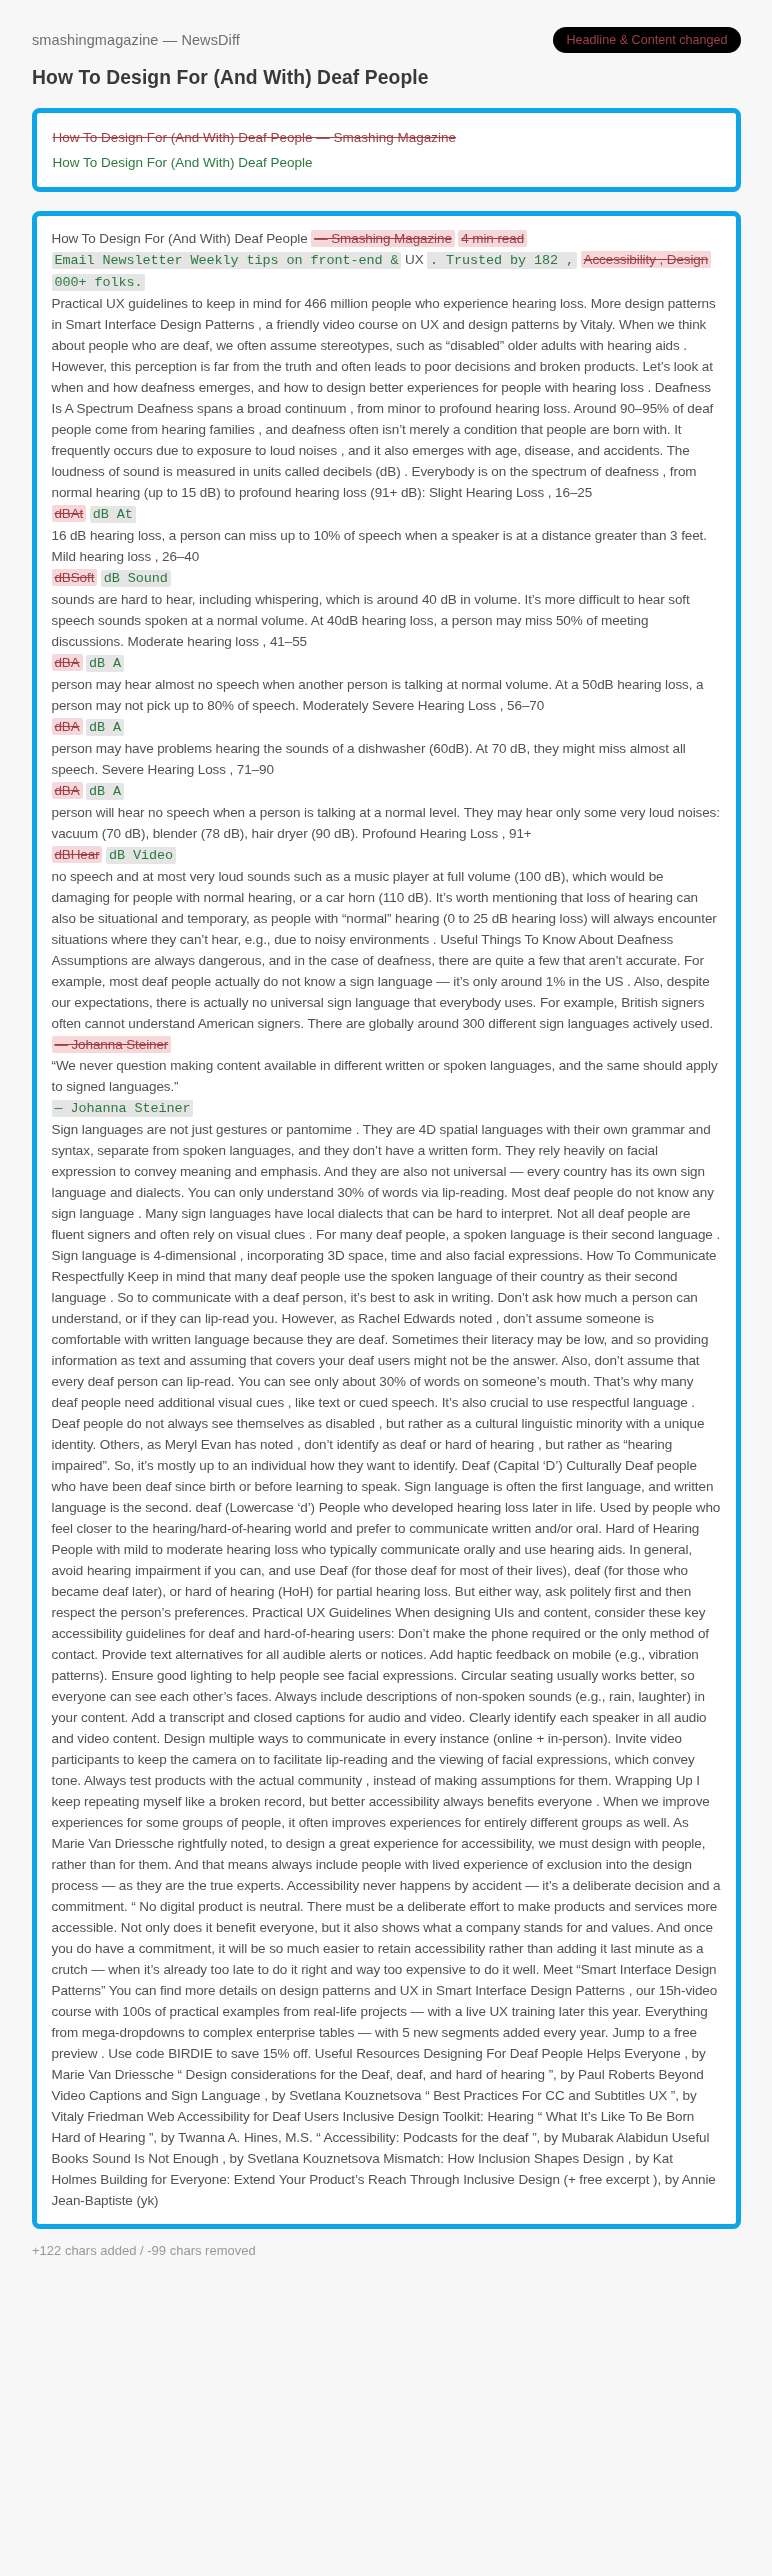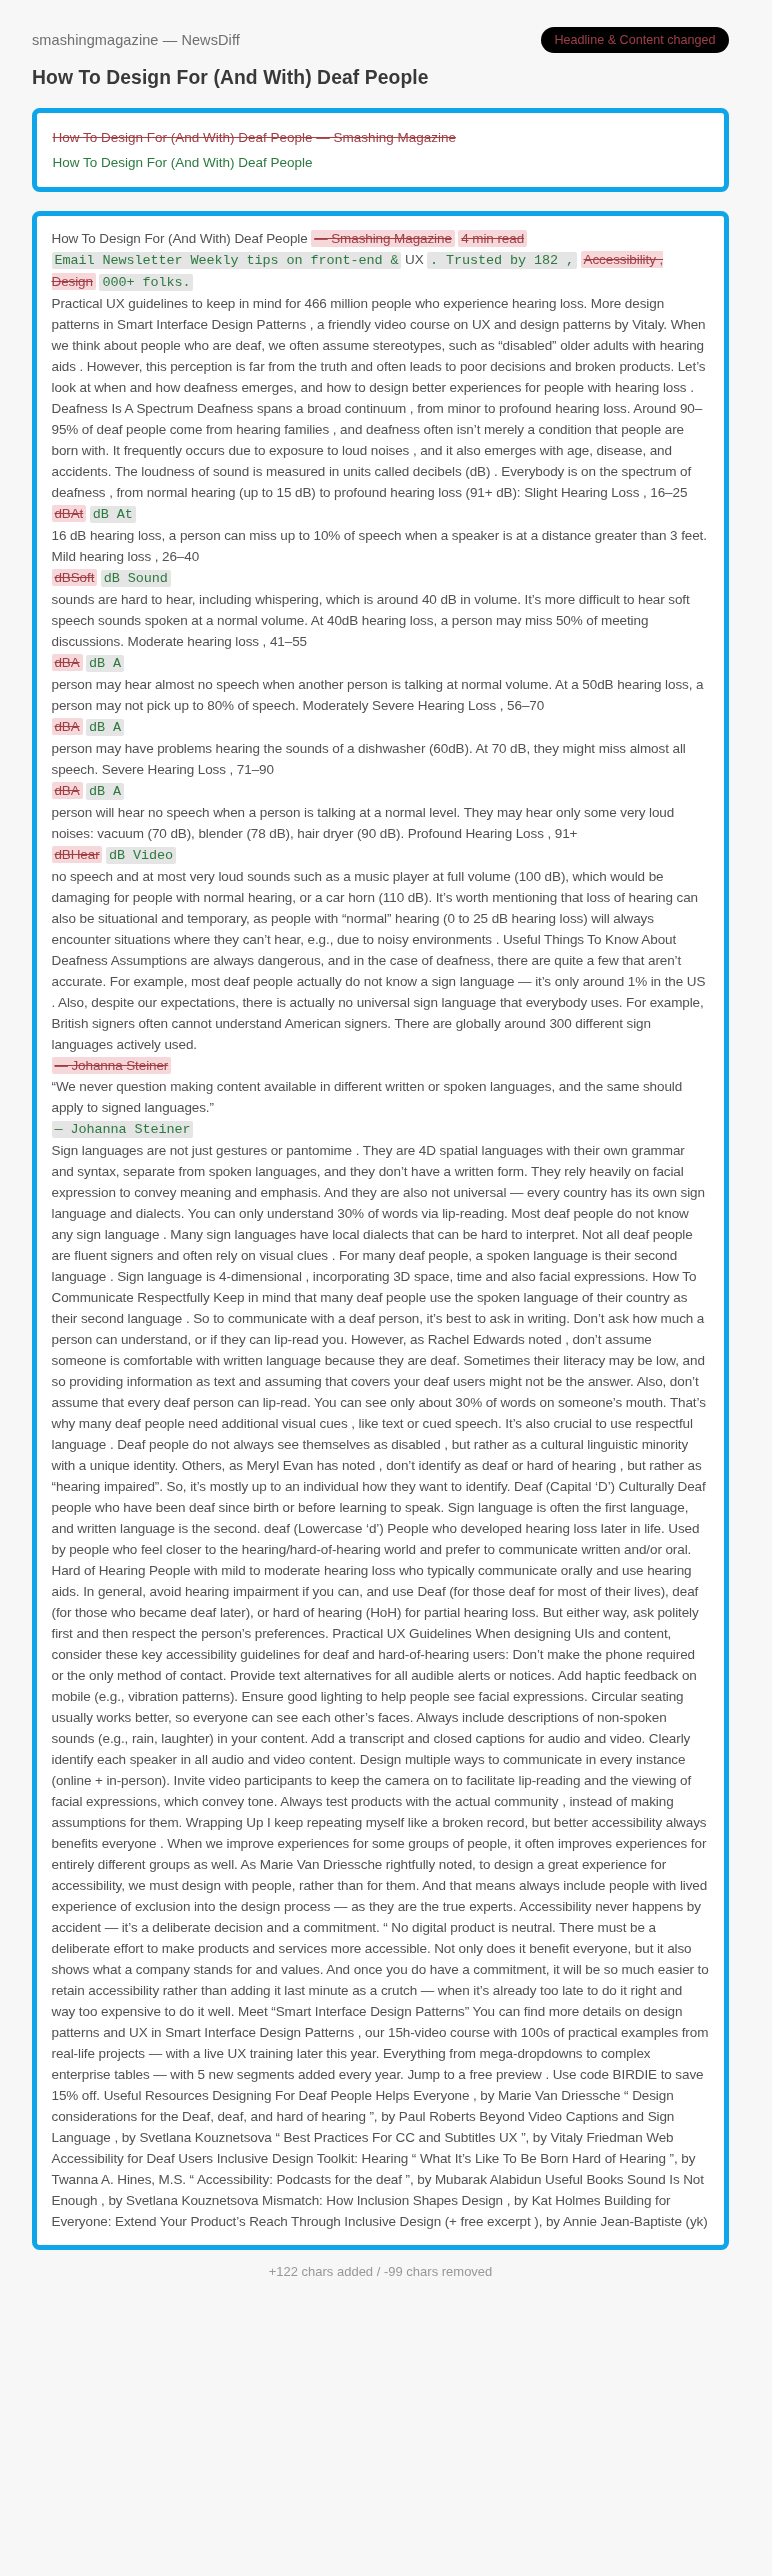--- a/index.html
+++ b/index.html
@@ -5,21 +5,21 @@
   * { box-sizing: border-box; }
   html, body { margin: 0; padding: 0; }
   body {
     width: 773px;
     min-height: 2576px;
     background: #f7f7f8;
     font-family: "Liberation Sans", sans-serif;
     color: #525254;
   }
   .page {
-    padding: 27px 44px 39px 32px;
+    padding: 27px 32px 39px 32px;
   }
   .header-row {
     display: flex;
     align-items: center;
     justify-content: space-between;
   }
   .source-label {
     font-size: 14.5px;
     color: #6f6f72;
     letter-spacing: 0.1px;
@@ -81,21 +81,20 @@
     background: #e5e5e5;
     color: #2c7a3f;
     padding: 1px 2.9px;
     border-radius: 1.9px;
     font-family: Liberation Mono, monospace;
   }
   .footer-note {
     margin-top: 13.5px;
     font-size: 13px;
     color: #98989b;
-    text-align: center;
   }
 </style>
 </head>
 <body>
 
 <div class="page">
 
   <div class="header-row">
     <div class="source-label">smashingmagazine — NewsDiff</div>
     <div class="status-badge">Headline &amp; Content changed</div>

